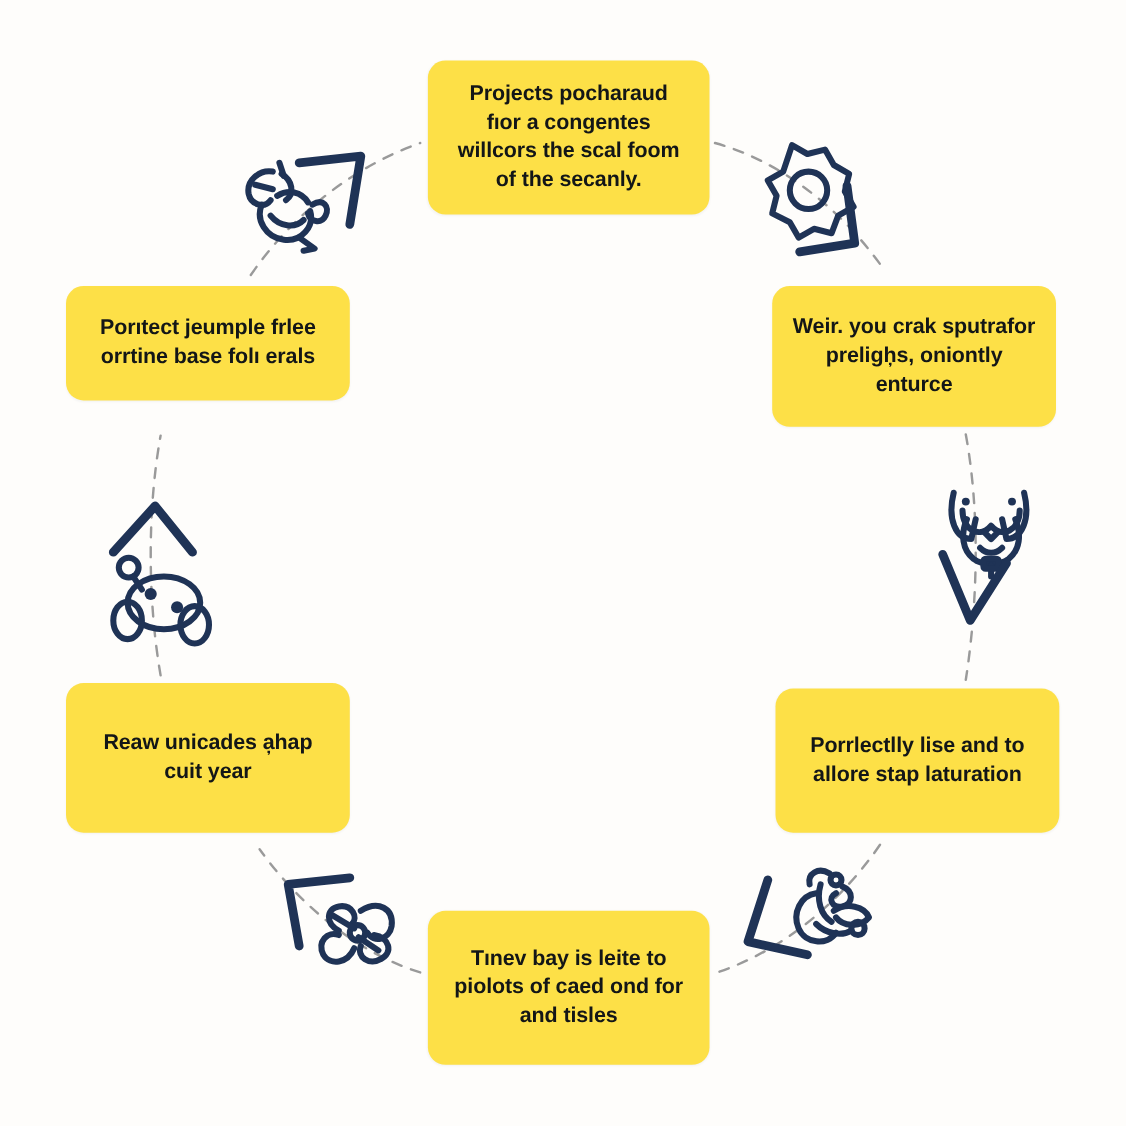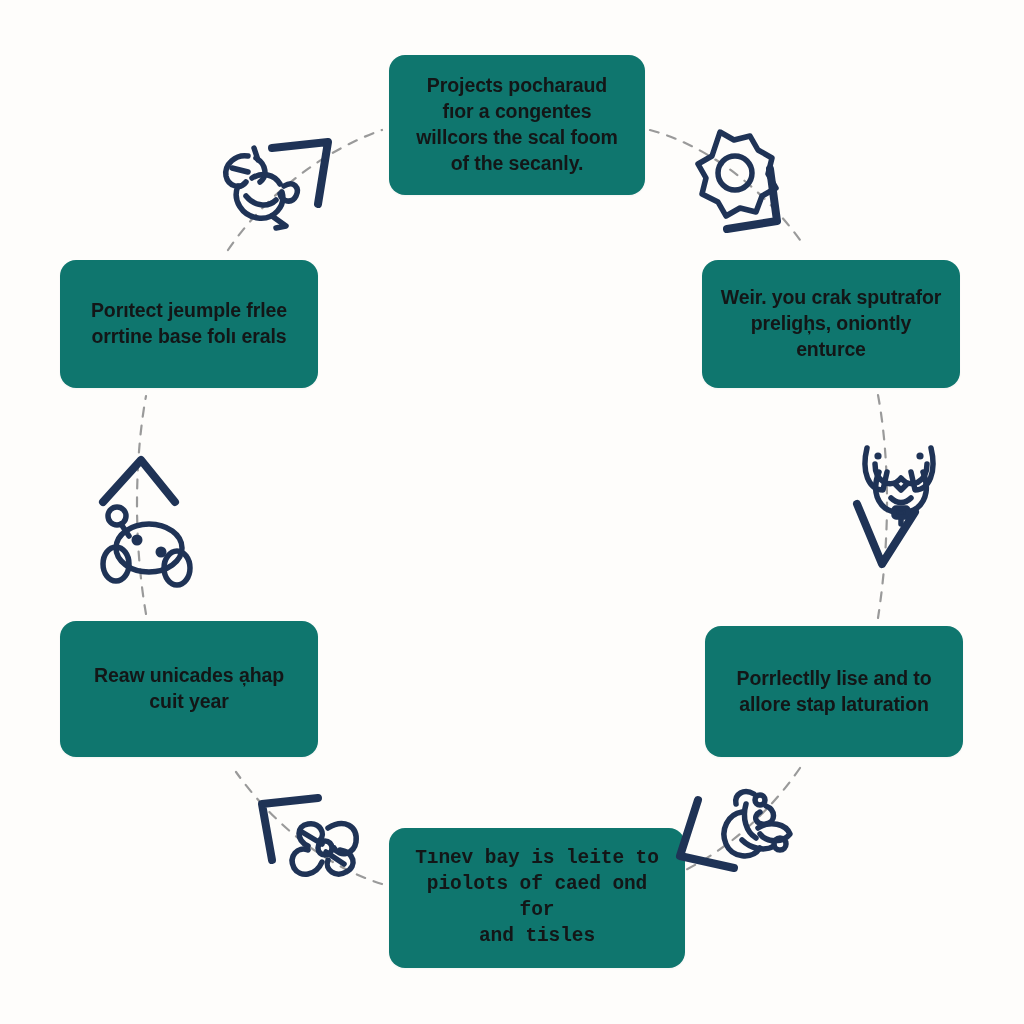--- a/index.html
+++ b/index.html
@@ -22,21 +22,21 @@
   }
   .connectors {
     position: absolute;
     left: 0; top: 0;
     width: 1024px;
     height: 1024px;
     pointer-events: none;
   }
   .node {
     position: absolute;
-    background: #0f766e;
+    background: #fde047;
     border-radius: 16px;
     box-sizing: border-box;
     display: flex;
     align-items: center;
     justify-content: center;
     padding: 10px 18px;
     box-shadow: 0 1px 2px rgba(30,50,80,0.05);
   }
   .node-text {
     text-align: center;
@@ -53,23 +53,23 @@
   }
   .icon svg {
     display: block;
     overflow: visible;
   }
 
   
   #node-top    { left: 389px; top: 55px;  width: 256px; height: 140px; }
   #node-right  { left: 702px; top: 260px; width: 258px; height: 128px; }
   #node-br     { left: 705px; top: 626px; width: 258px; height: 131px; }
-  #node-bottom { left: 389px; top: 828px; width: 296px; height: 140px; font-family: Liberation Mono, monospace; }
+  #node-bottom { left: 389px; top: 828px; width: 256px; height: 140px; }
   #node-bl     { left: 60px;  top: 621px; width: 258px; height: 136px; }
-  #node-left   { left: 60px;  top: 260px; width: 258px; height: 128px; }
+  #node-left   { left: 60px;  top: 260px; width: 258px; height: 104px; }
 
   
   #icon-top-right  { left: 686px; top: 128px; }
   #icon-right      { left: 845px; top: 428px; }
   #icon-bottom-right { left: 672px; top: 782px; }
   #icon-bottom-left  { left: 252px; top: 792px; }
   #icon-left       { left: 95px;  top: 452px; }
   #icon-top-left   { left: 210px; top: 134px; }
 </style>
 </head>

